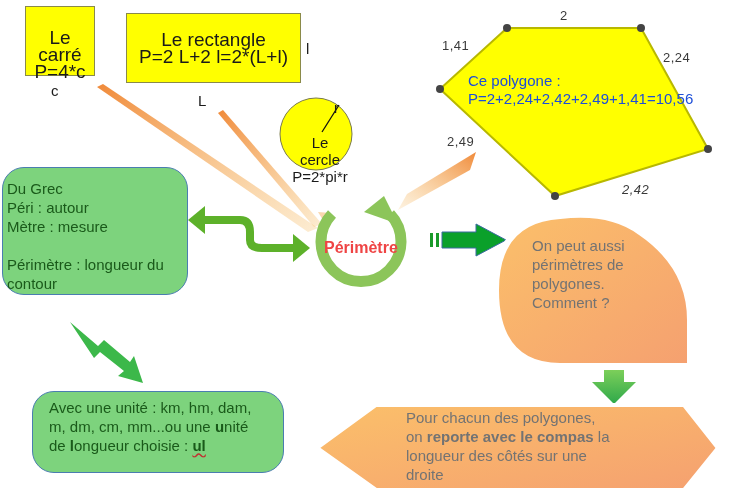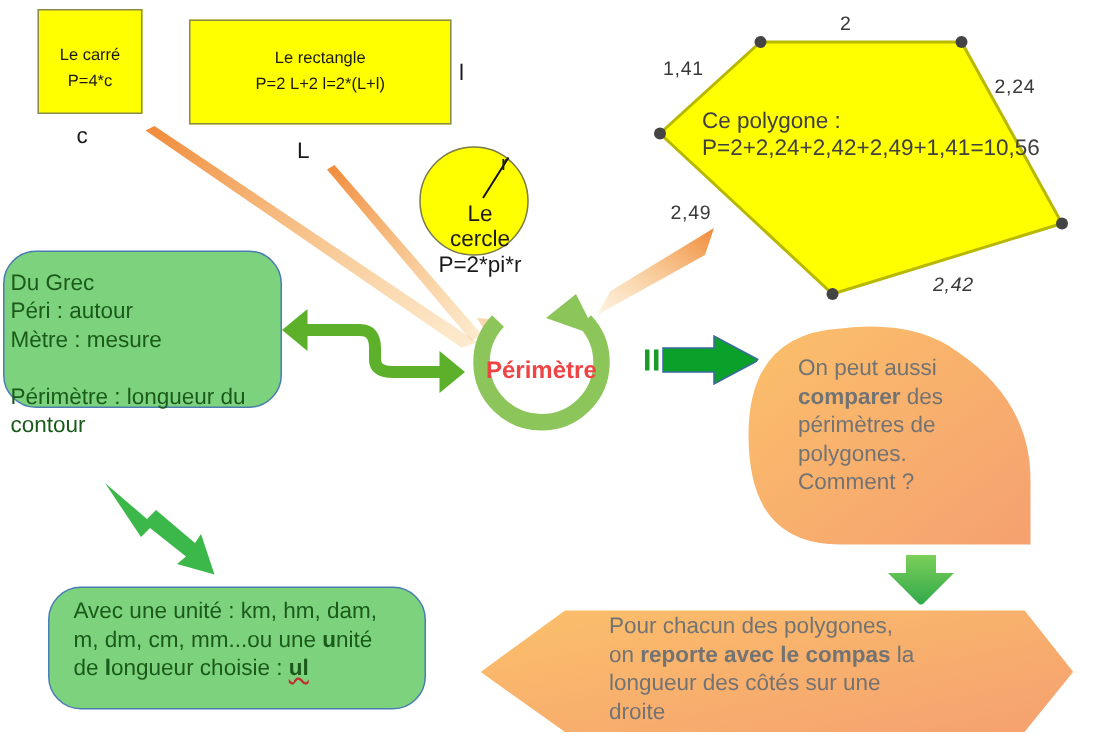--- a/index.html
+++ b/index.html
@@ -1,20 +1,20 @@
 <!DOCTYPE html>
 <html><head>
 <meta charset="utf-8">
 <style>
   html, body { margin:0; padding:0; }
   body { width:729px; height:497px; position:relative; overflow:hidden; background:#ffffff;
          font-family:"Liberation Sans", sans-serif; }
   .abs { position:absolute; }
   svg.bg { position:absolute; left:0; top:0; }
-  .ybox { background:#ffff00; border:1px solid #8a8a4a; text-align:center; color:#1a1a1a; font-size:11px; line-height:17px; }
+  .ybox { background:#ffff00; border:1px solid #8a8a4a; text-align:center; color:#1a1a1a; font-size:19px; line-height:17px; }
   .label { color:#1a1a1a; font-size:15px; }
   .dimlabel { color:#3a3a3a; font-size:13px; letter-spacing:0.5px; }
   .green-box { background:#7dd37d; border:1px solid #4a7db0; border-radius:22px; color:#1a5a1a; font-size:15px; line-height:19px; }
   .bold { font-weight:bold; }
   .peri { color:#ef4444; font-weight:bold; font-size:16px; }
   .orange-text { color:#737373; font-size:15px; line-height:19px; }
 </style>
 </head>
 <body>
 
@@ -90,45 +90,44 @@
 <div class="abs" style="left:290px;top:134px;width:60px;text-align:center;font-size:15px;line-height:17px;color:#1a1a1a;">
   <div>Le cercle</div>
   <div>P=2*pi*r</div>
 </div>
 
 <div class="abs dimlabel" style="left:560px;top:8px;">2</div>
 <div class="abs dimlabel" style="left:663px;top:50px;">2,24</div>
 <div class="abs dimlabel" style="left:622px;top:182px;font-style:italic;">2,42</div>
 <div class="abs dimlabel" style="left:447px;top:134px;">2,49</div>
 <div class="abs dimlabel" style="left:442px;top:38px;">1,41</div>
-<div class="abs" style="left:468px;top:72px;font-size:15px;line-height:18px;color:#404040;">
+<div class="abs" style="left:468px;top:72px;font-size:15px;line-height:18px;color:#1d4ed8;">
   <div>Ce polygone :</div>
   <div>P=2+2,24+2,42+2,49+1,41=10,56</div>
 </div>
 
 <div class="abs peri" style="left:324px;top:239px;">Périmètre</div>
 
-<div class="abs green-box" style="left:2px;top:167px;width:186px;height:105px;box-sizing:border-box;padding:11px 4px;">
+<div class="abs green-box" style="left:2px;top:167px;width:186px;height:128px;box-sizing:border-box;padding:11px 4px;">
   <div>Du Grec</div>
   <div>Péri : autour</div>
   <div>Mètre : mesure</div>
   <div style="height:19px;"></div>
   <div>Périmètre : longueur du</div>
   <div>contour</div>
 </div>
 
 <div class="abs green-box" style="left:32px;top:391px;width:252px;height:82px;box-sizing:border-box;padding:6px 16px;">
   <div>Avec une unité : km, hm, dam,</div>
   <div><span>m, dm, cm, mm...ou une </span><span class="bold">u</span><span>nité</span></div>
   <div><span>de </span><span class="bold">l</span><span>ongueur choisie : </span><span class="bold" style="text-decoration:underline wavy #c03030;">ul</span></div>
 </div>
 
 <div class="abs orange-text" style="left:532px;top:236px;">
   <div>On peut aussi</div>
-  <div><span class="bold">comparer</span><span> des</span></div>
   <div>périmètres de</div>
   <div>polygones.</div>
   <div>Comment ?</div>
 </div>
 
 <div class="abs orange-text" style="left:406px;top:408px;">
   <div>Pour chacun des polygones,</div>
   <div><span>on </span><span class="bold">reporte avec le compas</span><span> la</span></div>
   <div>longueur des côtés sur une</div>
   <div>droite</div>

